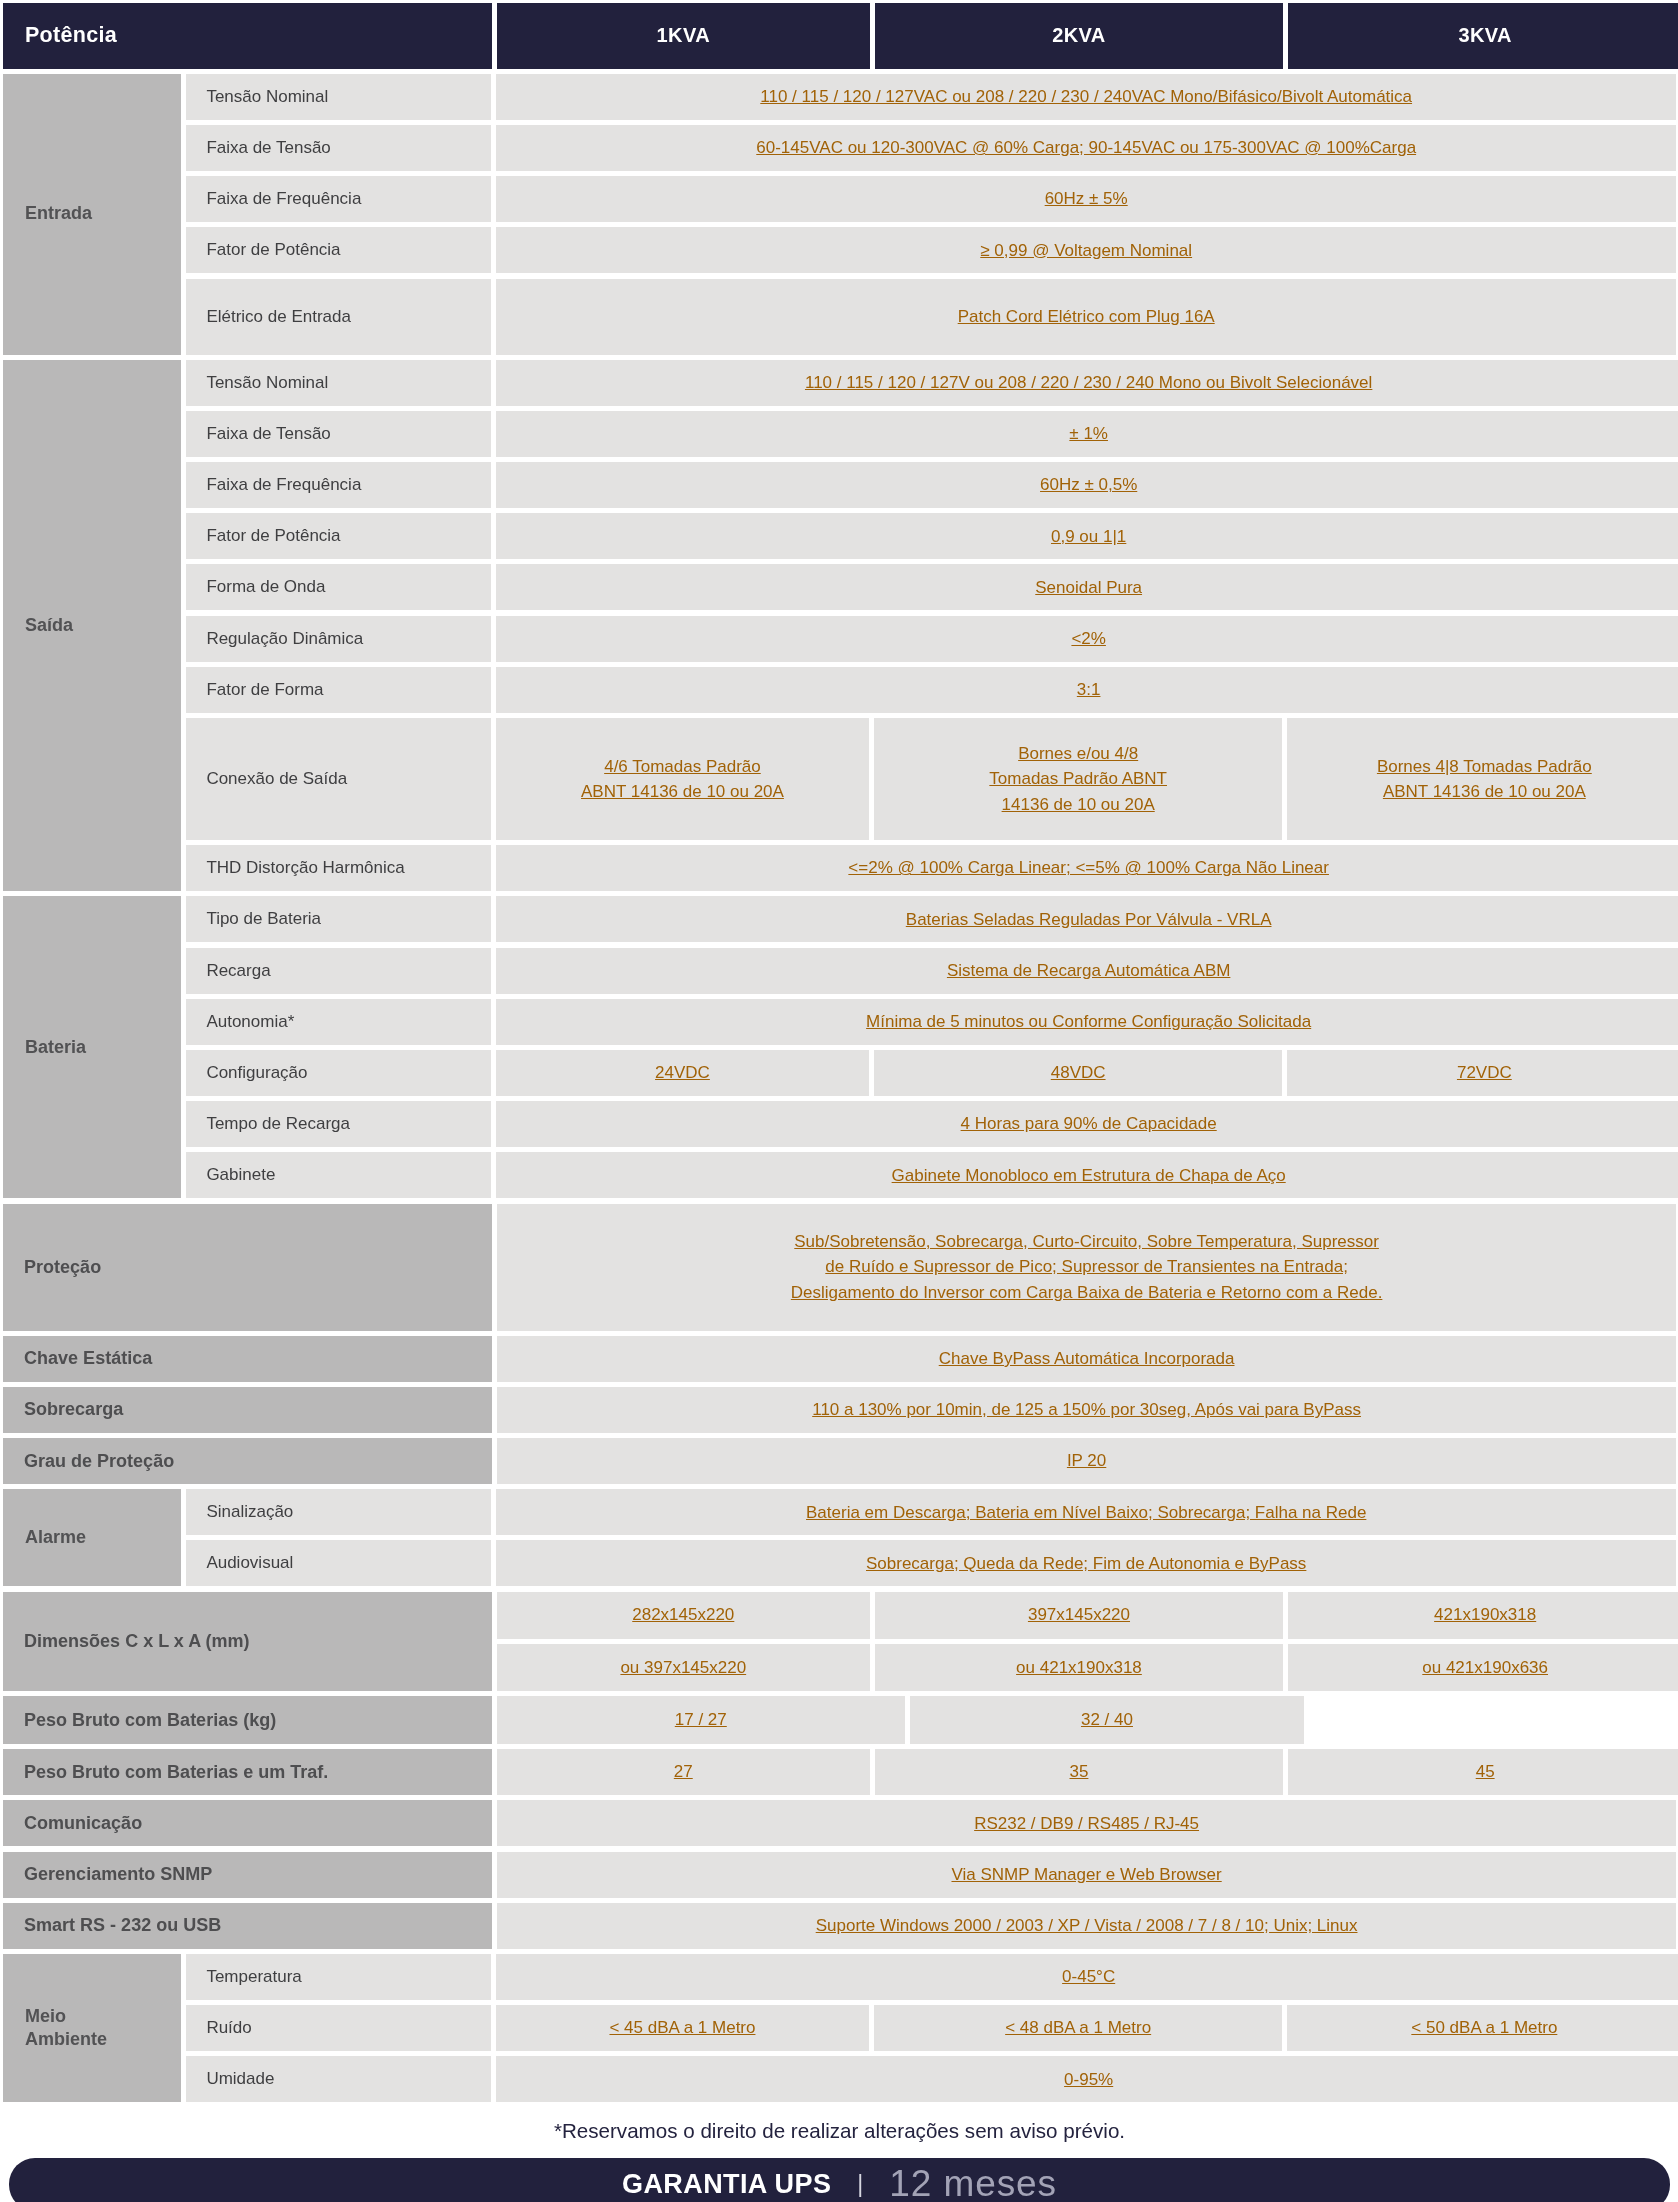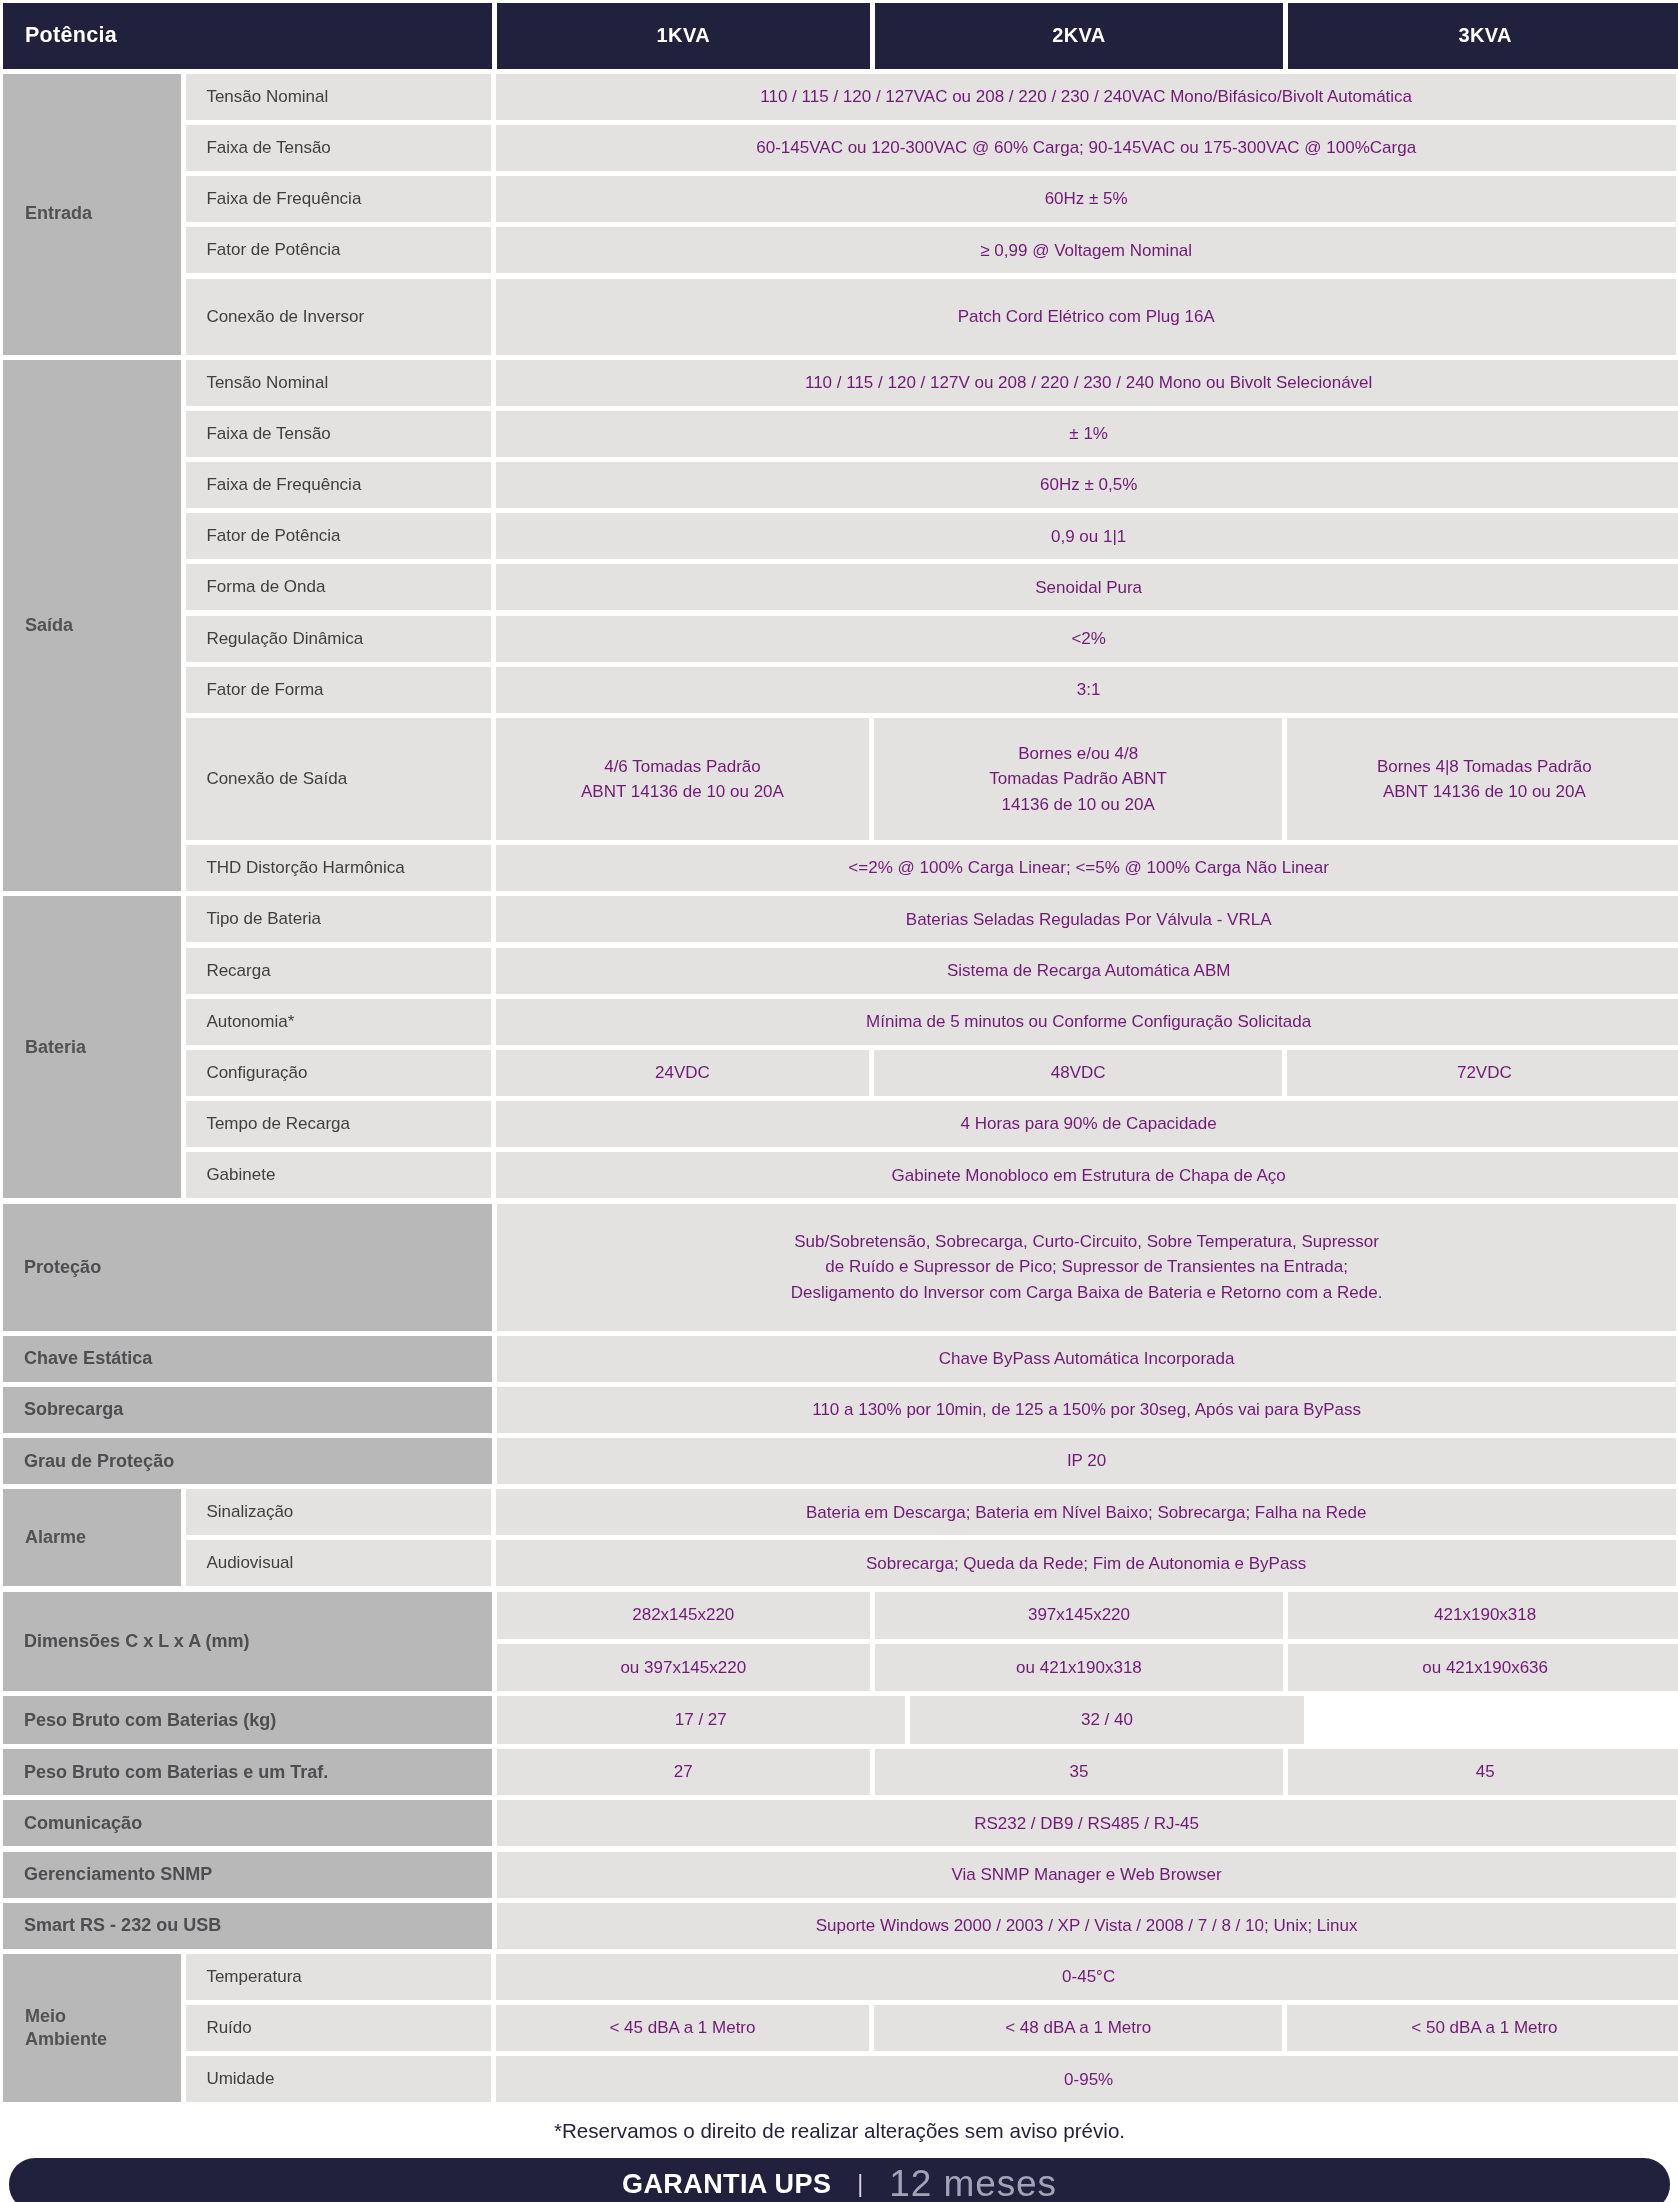--- a/index.html
+++ b/index.html
@@ -14,21 +14,21 @@
   
   #tbody{display:flex;flex-direction:column;row-gap:5.2px;}
   .section{display:flex;column-gap:5.2px;}
   .srows{display:flex;flex-direction:column;row-gap:5.2px;flex:1;}
   .srow{display:flex;column-gap:5.2px;height:46px;flex:none;}
   .wrow{display:flex;column-gap:5.2px;height:46px;}
   .wmulti{height:auto;}
   .gcell{width:178px;flex:none;background:#b9b8b8;display:flex;align-items:center;padding-left:22.4px;font-weight:bold;font-size:18px;color:#525254;white-space:pre-line;line-height:1.3;}
   .wlabel{width:489px;flex:none;background:#b9b8b8;display:flex;align-items:center;padding-left:21.5px;font-weight:bold;font-size:18px;color:#4e4e50;}
   .acell{width:305px;flex:none;background:#e3e2e1;display:flex;align-items:center;padding-left:20.6px;font-size:17px;color:#3f3f41;}
-  .vcell{display:flex;align-items:center;justify-content:center;text-align:center;background:#e3e2e1;font-size:17px;color:#701a75;white-space:pre-line;line-height:1.5;padding:0 19px;}
+  .vcell{display:flex;align-items:center;justify-content:center;text-align:center;background:#e3e2e1;font-size:17px;color:#a16207;white-space:pre-line;line-height:1.5;padding:0 19px;text-decoration:underline;}
   .vfull{flex:1;}
   .c1{width:373px;flex:none;} .c2{width:408px;flex:none;} .c3{width:394px;flex:none;}
   
   .footnote{text-align:center;color:#24233f;font-size:20.6px;margin-top:17px;}
   .warranty{margin:14.6px 6.9px 0 6.9px;height:53px;background:var(--navy);border-radius:26px;display:flex;align-items:center;justify-content:center;column-gap:26px;}
   .gw{color:#ffffff;font-weight:bold;font-size:27px;letter-spacing:0.4px;}
   .gsep{color:#d6d6e0;font-size:23px;font-weight:normal;}
   .gm{color:#a3a3b6;font-size:37px;letter-spacing:0.9px;}
   :root{--navy:#22213d;}
 </style>
@@ -57,21 +57,21 @@
           </div>
           <div class="srow">
             <div class="cell acell">Faixa de Frequência</div>
             <div class="cell vcell vfull">60Hz ± 5%</div>
           </div>
           <div class="srow">
             <div class="cell acell">Fator de Potência</div>
             <div class="cell vcell vfull">≥ 0,99 @ Voltagem Nominal</div>
           </div>
           <div class="srow" style="height: 76px;">
-            <div class="cell acell">Conexão de Inversor</div>
+            <div class="cell acell">Elétrico de Entrada</div>
             <div class="cell vcell vfull">Patch Cord Elétrico com Plug 16A</div>
           </div>
         </div>
       </div>
       <div class="section">
         <div class="cell gcell">Saída</div>
         <div class="srows">
           <div class="srow">
             <div class="cell acell">Tensão Nominal</div>
             <div class="cell vcell vfull">110 / 115 / 120 / 127V ou 208 / 220 / 230 / 240 Mono ou Bivolt Selecionável</div>

